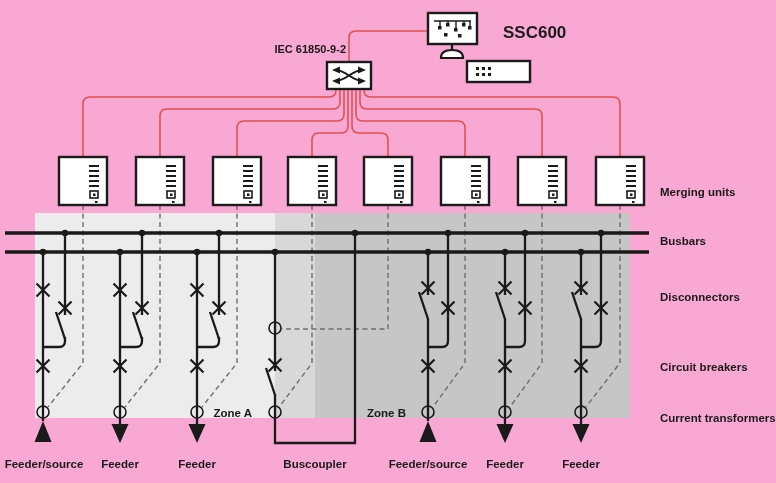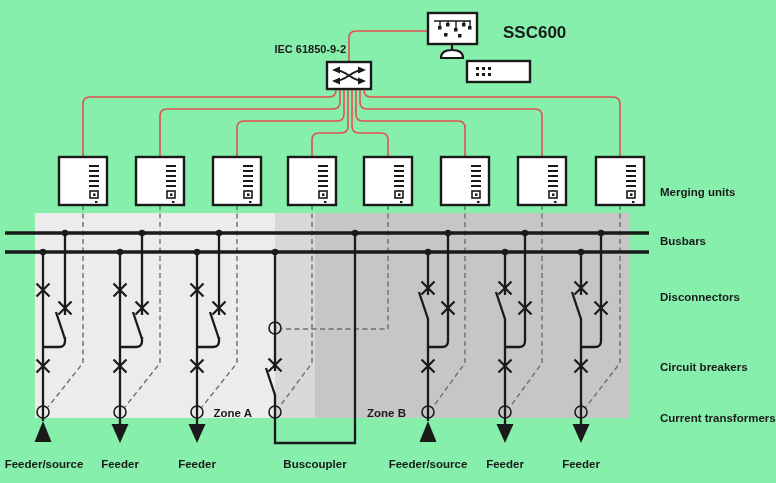--- a/index.html
+++ b/index.html
@@ -1,21 +1,21 @@
 <!DOCTYPE html>
 <html style="--red: #e35050; --ink: #1a1a1a; --dash: #6e6e6e;"><head>
 <meta charset="utf-8">
 <style>
   :root{
     --ink:#1a1a1a;
     --red:#e35050;
     --dash:#6e6e6e;
   }
   html,body{margin:0;padding:0;background:#fff;}
-  .stage{position:relative;width:776px;height:483px;background:#86efac;overflow:hidden;
+  .stage{position:relative;width:776px;height:483px;background:#f9a8d4;overflow:hidden;
          font-family:"Liberation Sans",sans-serif;}
   svg{display:block;}
   .blk{stroke:var(--ink);stroke-width:2.3;fill:none;stroke-linecap:butt;}
   .thin{stroke:var(--ink);stroke-width:1.6;fill:none;}
   .bus{stroke:var(--ink);stroke-width:3.4;fill:none;}
   .dash{stroke:var(--dash);stroke-width:1.4;fill:none;stroke-dasharray:5 3.5;}
   .red{stroke:var(--red);stroke-width:1.6;fill:none;}
   .dot{fill:var(--ink);stroke:none;}
   .boxfill{fill:#ffffff;stroke:var(--ink);stroke-width:2.4;}
   .xmark{stroke:var(--ink);stroke-width:2.2;fill:none;}

